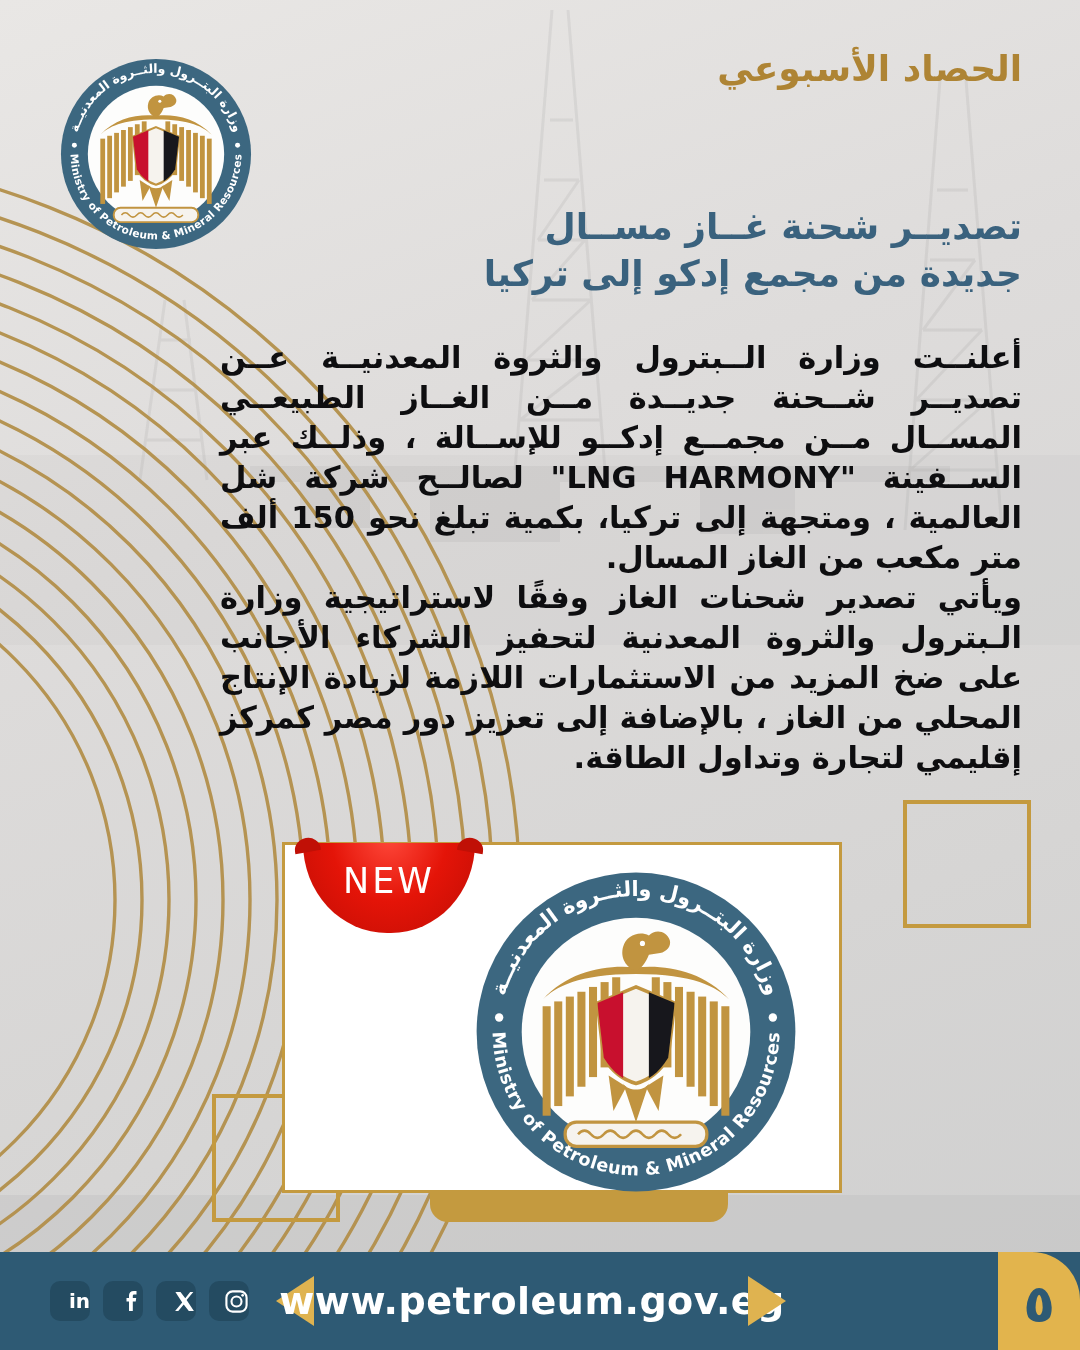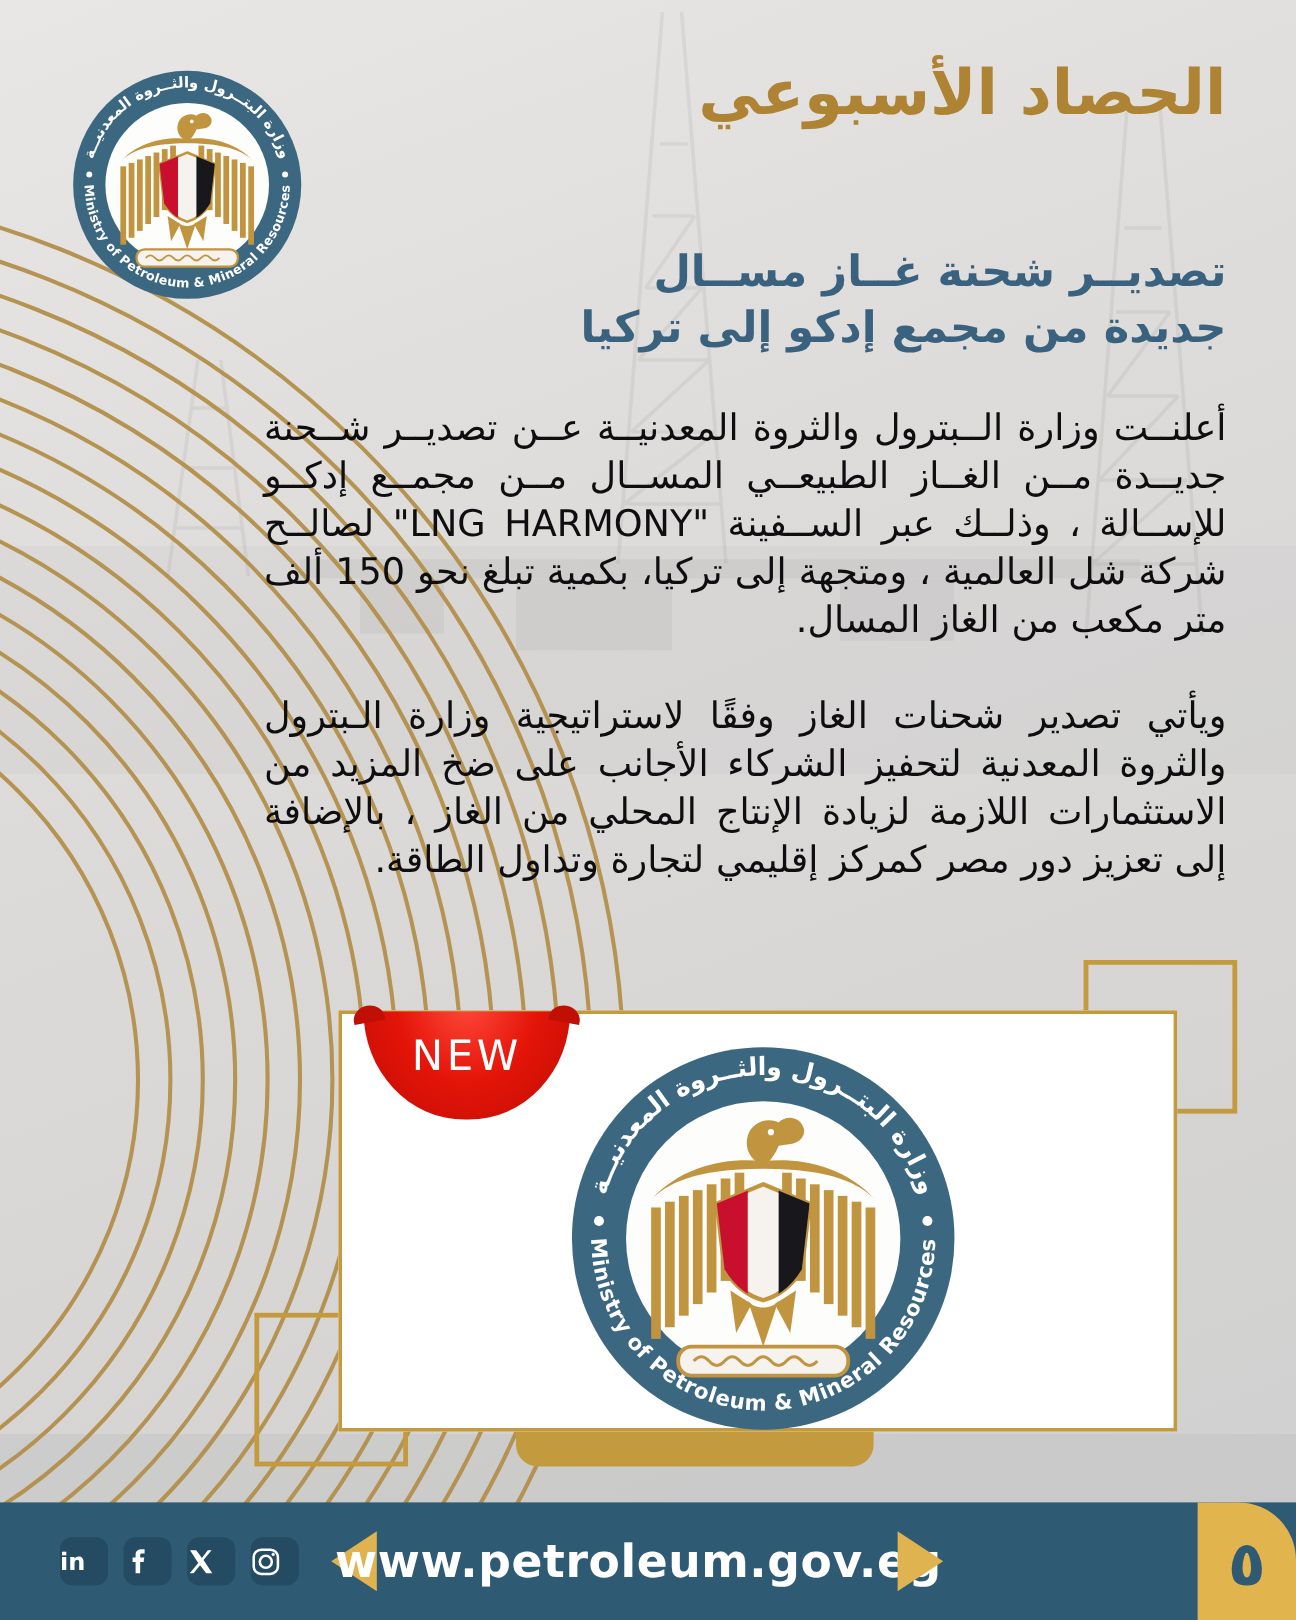--- a/index.html
+++ b/index.html
@@ -14,57 +14,57 @@
   .arcs{ z-index:1; }
 
   
   .rigs{ z-index:0; }
 
   
   .logo-small{ position:absolute; left:60px; top:58px; width:192px; height:192px; z-index:3; }
 
   
   .rtl-col{ direction:rtl; text-align:right; position:absolute; z-index:2; }
-  .weekly-title{ right:58px; top:48px; font-size:52px; font-weight:bold; color:#AE8434; letter-spacing:0; }
+  .weekly-title{ right:58px; top:48px; font-size:36px; font-weight:bold; color:#AE8434; letter-spacing:0; }
   .date-line{ right:58px; top:146px; font-size:34px; font-weight:bold; color:#54555A; }
   .headline{ right:58px; top:204px; font-size:36px; line-height:1.3; font-weight:bold; color:#3A627E; white-space:pre-line; }
-  .para{ right:58px; width:802px; font-size:30.5px; line-height:1.31; font-weight:normal; color:#0e0e10;
+  .para{ right:58px; width:802px; font-size:30.5px; line-height:1.31; font-weight:bold; color:#0e0e10;
          text-align:justify; text-align-last:right; }
   .para1{ top:338px; }
   .para2{ top:578px; }
 
   
   .gold-square{ position:absolute; border:4px solid #C49A3F; z-index:2; }
   .sq-top-right{ left:903px; top:800px; width:128px; height:128px; }
   .sq-bottom-left{ left:212px; top:1094px; width:128px; height:128px; }
   .gold-base-tab{ position:absolute; left:430px; top:1188px; width:298px; height:34px;
                   background:#C49A3F; border-radius:0 0 18px 18px; z-index:2; }
 
   
-  .card{ position:absolute; left:282px; top:842px; width:699px; height:351px;
+  .card{ position:absolute; left:282px; top:842px; width:560px; height:351px;
          background:#ffffff; border:3px solid #C49A3F; z-index:3; }
   .logo-big{ position:absolute; left:190px; top:26px; width:322px; height:322px; }
 
   
   .ribbon{ position:absolute; left:8px; top:-2px; width:192px; height:94px; }
   .ribbon-main{ position:absolute; left:10px; top:0; width:172px; height:90px;
     background:radial-gradient(ellipse at 50% -10%, #ff4a3c 0%, #e41408 48%, #bf0d04 100%);
     border-radius:0 0 86px 86px / 0 0 92px 92px; }
   .ribbon-main::before,.ribbon-main::after{ content:""; position:absolute; top:-5px; width:26px; height:14px;
     background:#c01006; border-radius:60% 60% 0 0 / 100% 100% 0 0; }
   .ribbon-main::before{ left:-9px; transform:rotate(-10deg); }
   .ribbon-main::after{ right:-9px; transform:rotate(10deg); }
   .ribbon-label{ position:absolute; width:100%; top:18px; text-align:center;
     color:#ffffff; font-size:35px; letter-spacing:3px; font-weight:400; }
 
   
   .footer-bar{ position:absolute; left:0; top:1252px; width:1080px; height:98px; background:#2E5A74; z-index:4; }
   .social-row{ position:absolute; left:50px; top:0; height:98px; display:flex; align-items:center; gap:13px; }
   .social-tile{ width:40px; height:40px; border-radius:10px; background:rgba(10,35,50,0.28);
-    display:flex; align-items:center; justify-content:flex-start; cursor:pointer; }
+    display:flex; align-items:center; justify-content:flex-end; cursor:pointer; }
   .linkedin-glyph{ color:#fff; font-weight:bold; font-size:20px; line-height:1; }
   .tri{ position:absolute; top:50%; transform:translateY(-50%); width:0; height:0; }
   .tri-left{ left:276px; border-top:25px solid transparent; border-bottom:25px solid transparent; border-right:38px solid #DFB350; }
   .tri-right{ left:748px; border-top:25px solid transparent; border-bottom:25px solid transparent; border-left:38px solid #DFB350; }
   .site-url{ position:absolute; left:330px; width:404px; top:0; height:98px; display:flex; align-items:center; justify-content:center;
     color:#ffffff; font-size:38px; font-weight:bold; letter-spacing:0.5px; direction:ltr; cursor:pointer; }
   .page-tab{ position:absolute; right:0; top:1252px; width:82px; height:98px; background:#E2B44D;
     border-top-right-radius:48px; z-index:5; display:flex; align-items:center; justify-content:center; }
   .page-number{ color:#2E5A74; font-size:52px; font-weight:bold; padding-top:6px; }
 </style>

